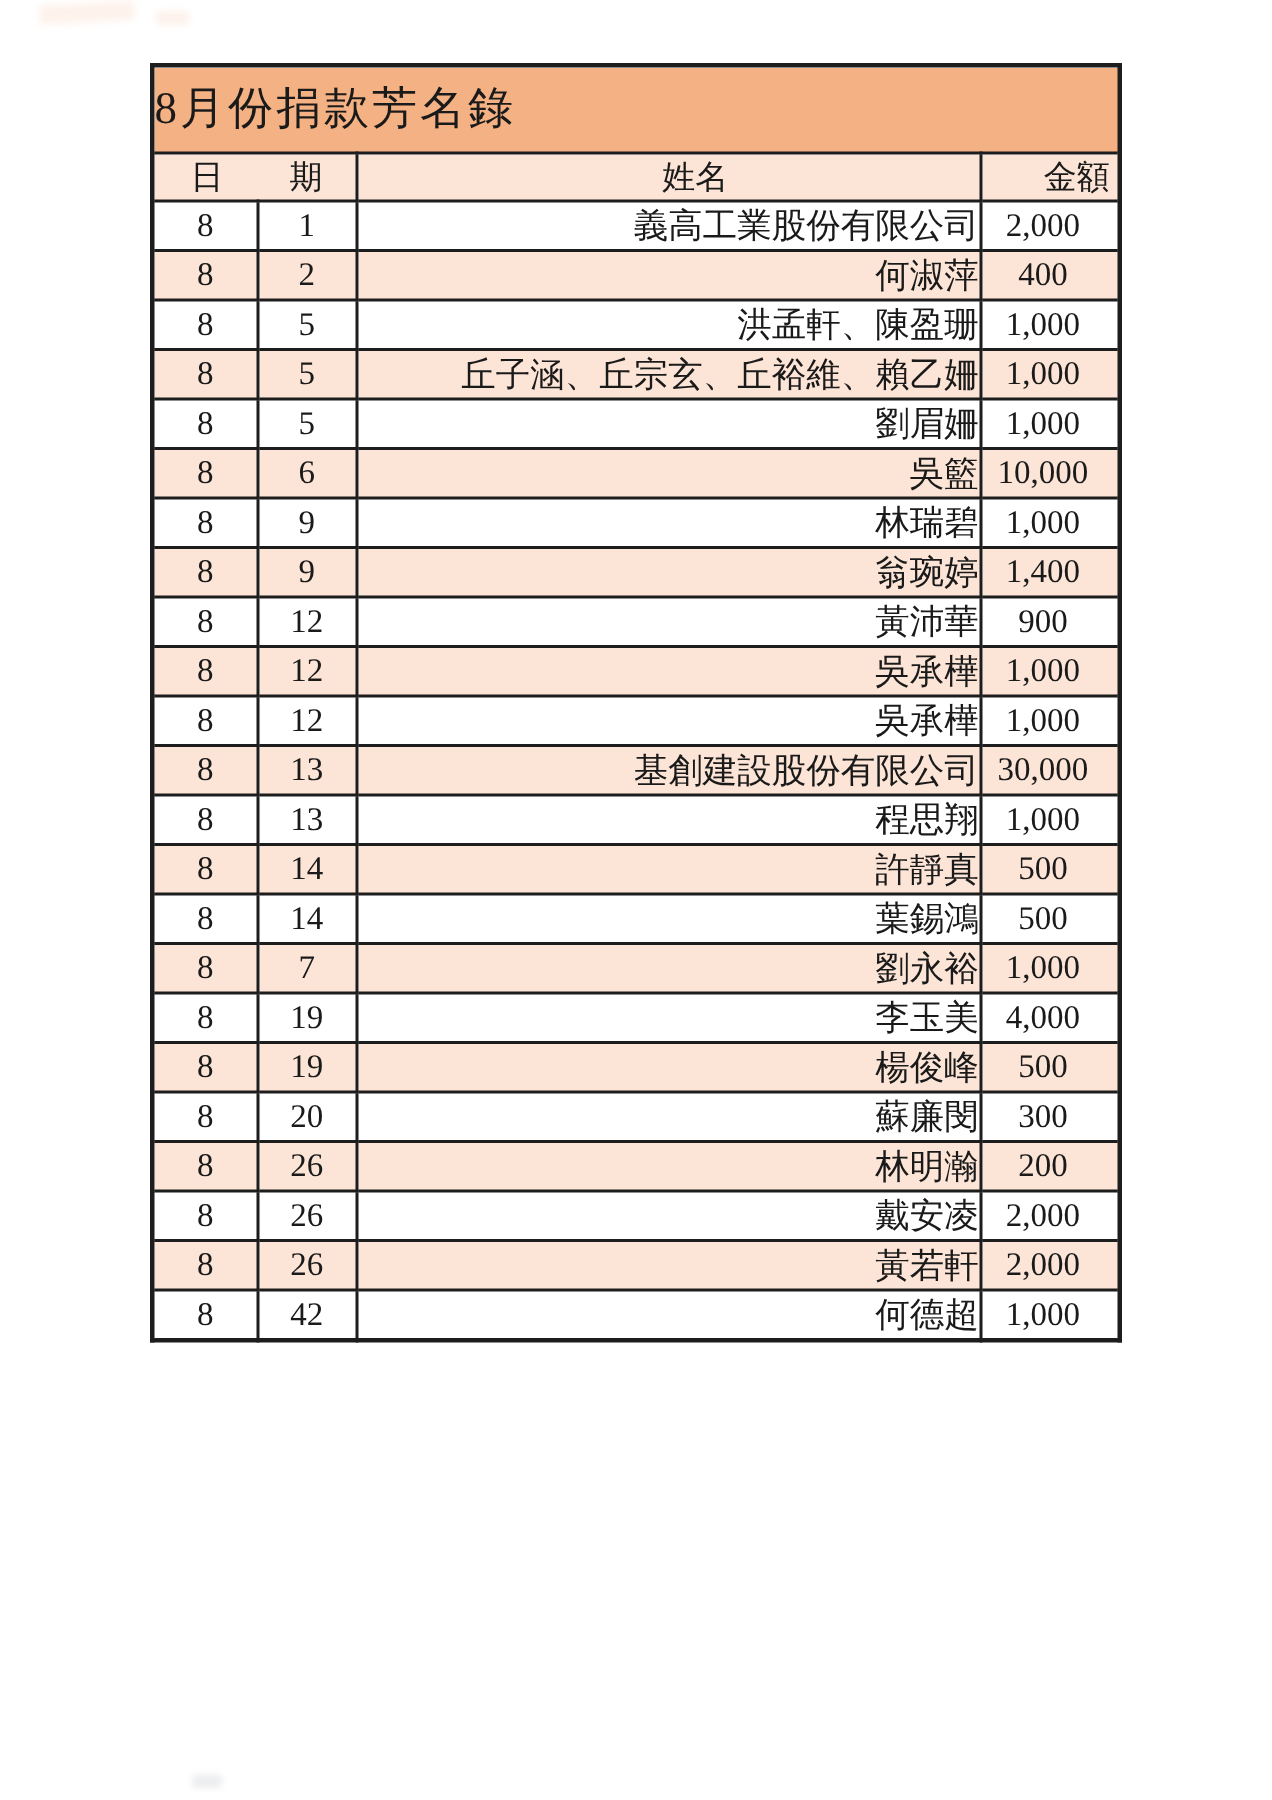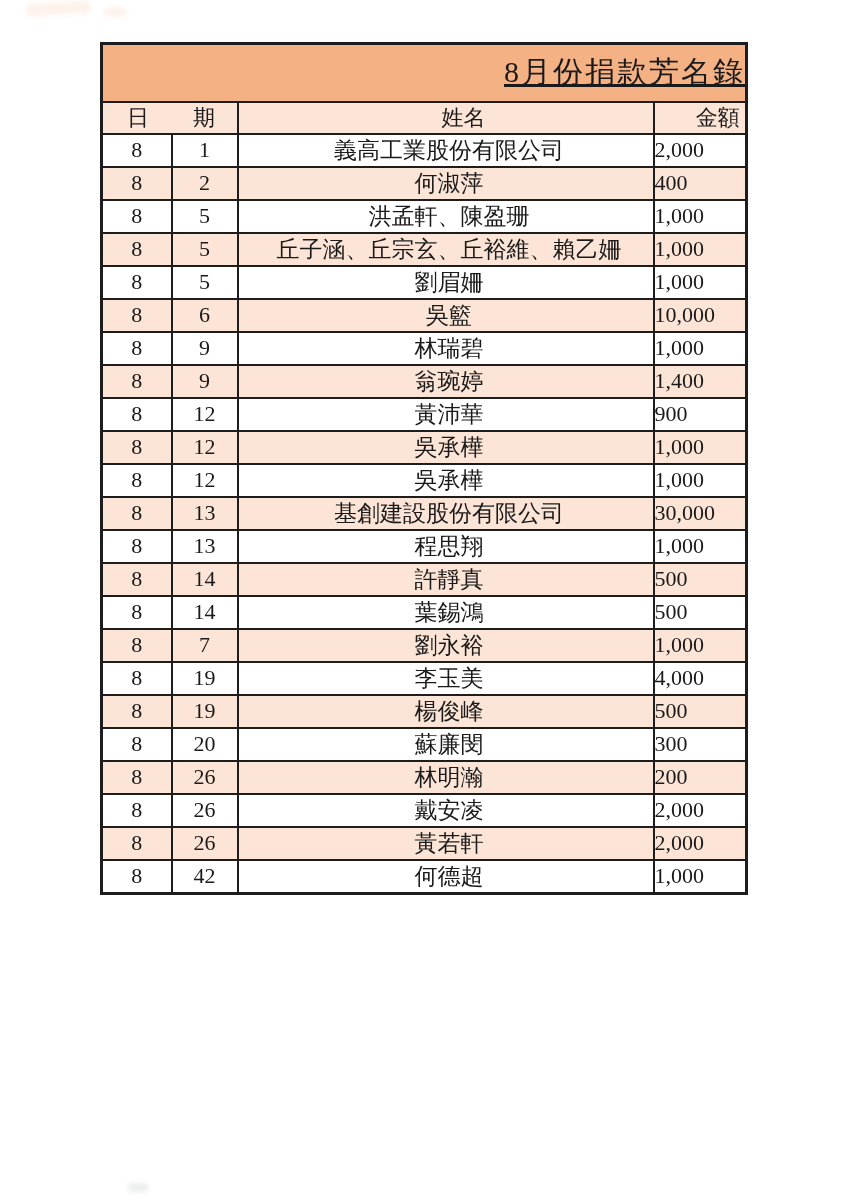--- a/index.html
+++ b/index.html
@@ -48,23 +48,22 @@
     border:2px solid var(--border);
     font-weight:normal;
     overflow:hidden;
     white-space:nowrap;
   }
   tr.title-row th{
     height:58px;
     background:var(--title-bg);
     font-size:30px;
     letter-spacing:2px;
-    text-align:right;
+    text-align:left;
     vertical-align:middle;
-    text-decoration:underline;
   }
   tr.header-row th{
     height:31px;
     background:var(--header-bg);
     font-size:22px;
     text-align:center;
     vertical-align:middle;
     padding-left:36px;
   }
   tr.header-row th.merged{padding:0;}
@@ -72,22 +71,22 @@
   .merged-inner .h-month{width:70px;text-align:center;}
   .merged-inner .h-day{width:62px;text-align:center;}
   tbody td{
     height:31.5px;
     font-size:22px;
     vertical-align:middle;
     background:#FFFFFF;
   }
   tbody tr.band td{background:var(--band-bg);}
   td.cell-month,td.cell-day{text-align:center;}
-  td.cell-name{text-align:center;padding-left:7px;font-size:23px;}
-  td.cell-amount{text-align:left;padding-right:9px;}
+  td.cell-name{text-align:right;padding-left:7px;font-size:23px;}
+  td.cell-amount{text-align:center;padding-right:9px;}
 </style>
 </head>
 <body>
 
 <div class="artifact a1"></div>
 <div class="artifact a2"></div>
 <div class="artifact a3"></div>
 
 <div class="sheet">
   <table>

